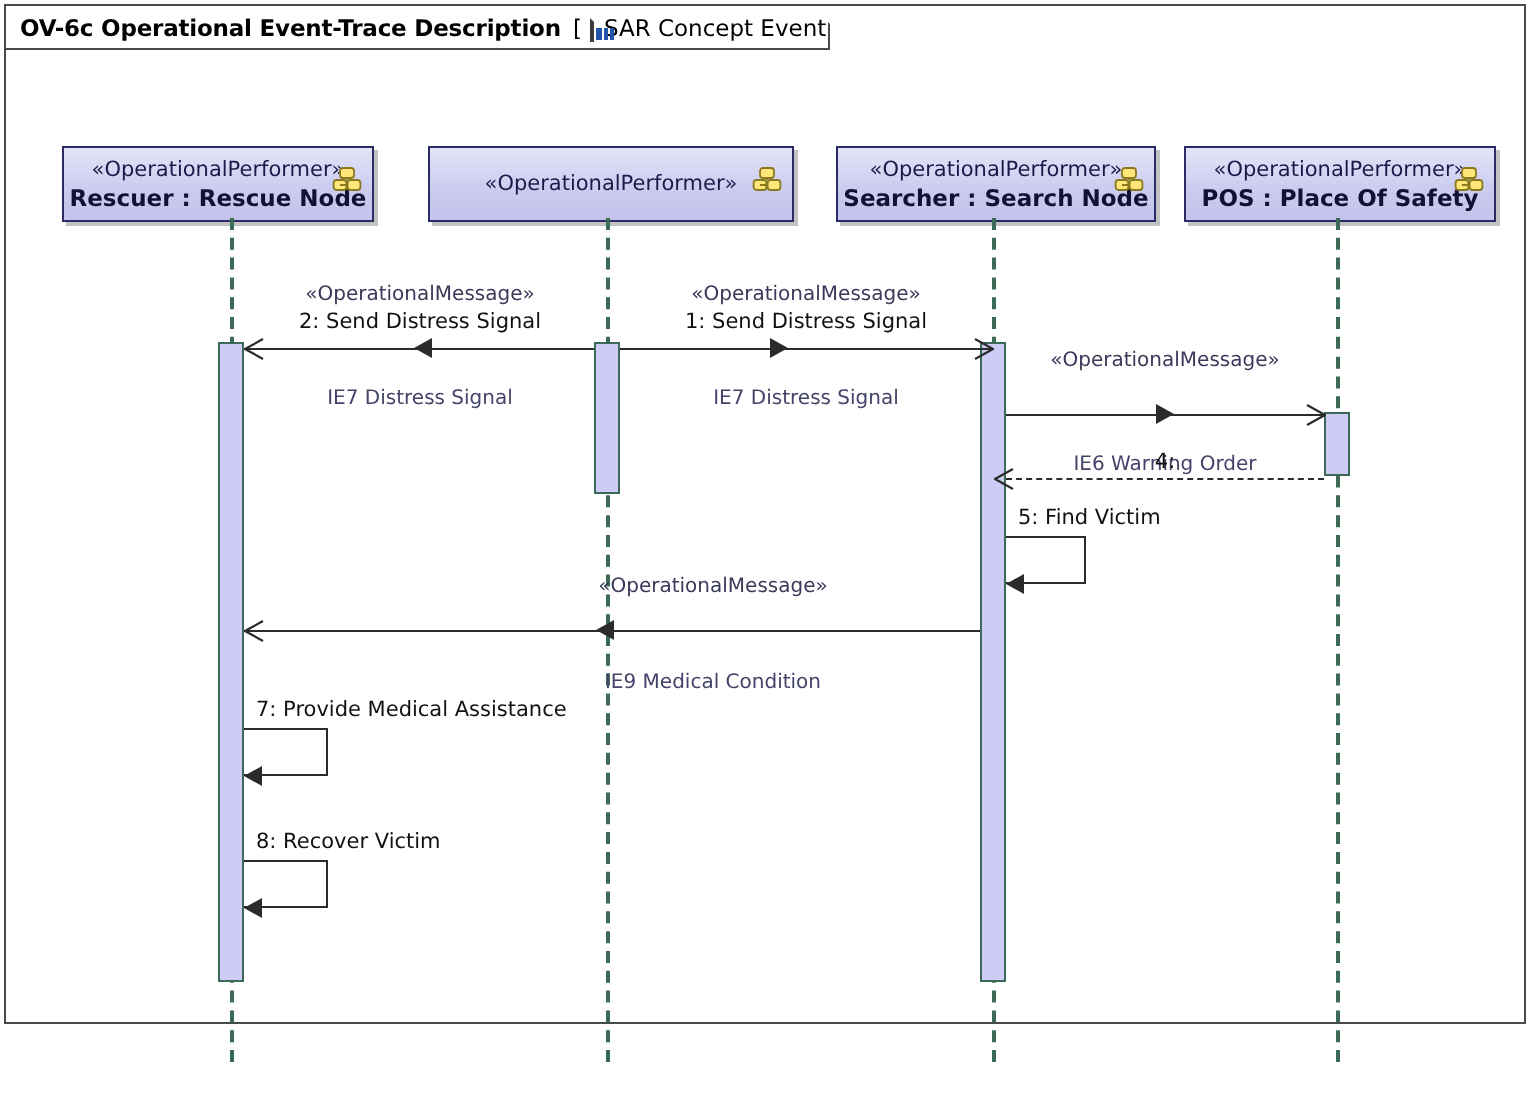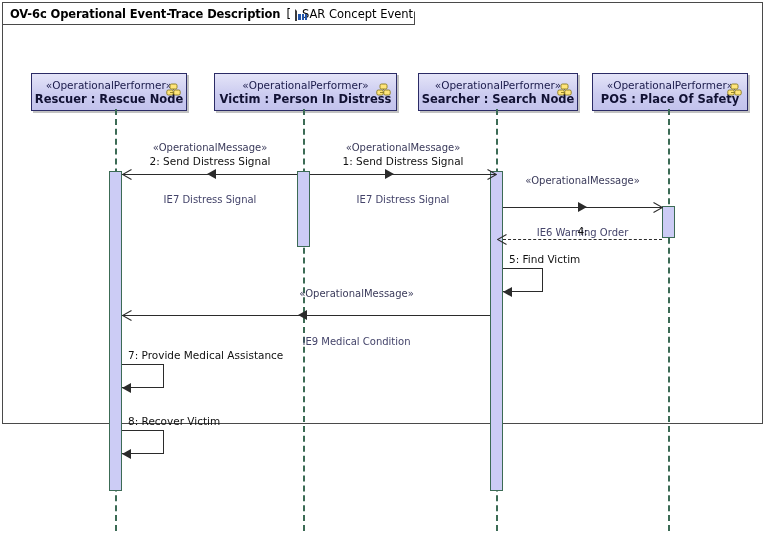--- a/index.html
+++ b/index.html
@@ -6,21 +6,21 @@
   body{
     width:767px;height:556px;
     font-family:"DejaVu Sans","Liberation Sans",sans-serif;
     -webkit-font-smoothing:antialiased;
     overflow:hidden;
   }
 
   
   #diagram-frame{
     position:absolute;left:2px;top:2px;
-    width:761px;height:422px;
+    width:761px;height:510px;
     border:1px solid #4a4a4a;
     background:#ffffff;
     box-sizing:border-box;
   }
 
   
   #frame-tab{
     position:absolute;left:0;top:0;
     height:22px;
     border-right:1px solid #4a4a4a;
@@ -178,21 +178,20 @@
     <svg class="perf-icon" viewBox="0 0 15 14">
       <rect x="4" y="1" width="7" height="5" rx="1.5" fill="#ffe57a" stroke="#8a7a1e" stroke-width="0.9"></rect>
       <rect x="0.8" y="7" width="6.4" height="5" rx="1.5" fill="#ffe57a" stroke="#8a7a1e" stroke-width="0.9"></rect>
       <rect x="7.8" y="7" width="6.4" height="5" rx="1.5" fill="#ffe57a" stroke="#8a7a1e" stroke-width="0.9"></rect>
       <path d="M7.5 6 L7.5 7 M4 9.5 L7.8 9.5" stroke="#8a7a1e" stroke-width="0.9" fill="none"></path>
     </svg>
   </div>
 
   <div class="lifeline-head" style="left:211px;top:70px;width:183px;height:38px;">
     <span class="stereo">«OperationalPerformer»</span>
-    <span class="lname">Victim : Person In Distress</span>
     <svg class="perf-icon" viewBox="0 0 15 14">
       <rect x="4" y="1" width="7" height="5" rx="1.5" fill="#ffe57a" stroke="#8a7a1e" stroke-width="0.9"></rect>
       <rect x="0.8" y="7" width="6.4" height="5" rx="1.5" fill="#ffe57a" stroke="#8a7a1e" stroke-width="0.9"></rect>
       <rect x="7.8" y="7" width="6.4" height="5" rx="1.5" fill="#ffe57a" stroke="#8a7a1e" stroke-width="0.9"></rect>
       <path d="M7.5 6 L7.5 7 M4 9.5 L7.8 9.5" stroke="#8a7a1e" stroke-width="0.9" fill="none"></path>
     </svg>
   </div>
 
   <div class="lifeline-head" style="left:415px;top:70px;width:160px;height:38px;">
     <span class="stereo">«OperationalPerformer»</span>

